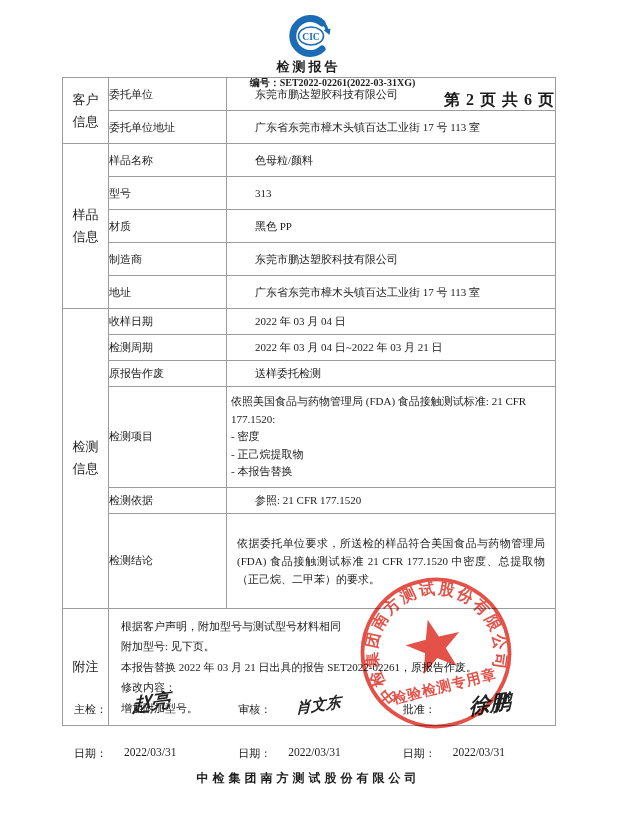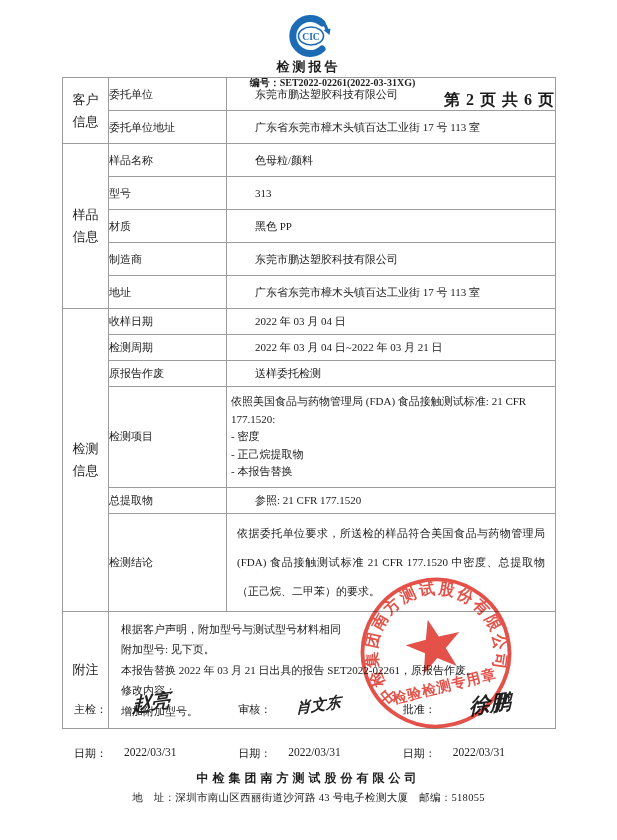--- a/index.html
+++ b/index.html
@@ -27,21 +27,21 @@
     border-collapse:collapse; table-layout:fixed;
     font-size:11px;
   }
   table.report td { border:1px solid #9c9c9c; vertical-align:middle; }
   td.gcell { text-align:center; line-height:22px; font-size:13px; }
   td.lcell { padding-left:0; }
   td.vcell { padding-left:28px; padding-right:8px; }
   tr.h33 { height:33px; }
   tr.h26 { height:26px; }
   td.multiline { padding:6px 4px; line-height:17.5px; vertical-align:top; }
-  td.conclusion { padding:5px 10px; line-height:29px; text-align:justify; }
+  td.conclusion { padding:20px 10px; line-height:18px; text-align:justify; }
   td.notes { padding:7px 10px 7px 12px; line-height:20.5px; vertical-align:top; }
 
   
   .sig-area {
     position:absolute; left:62px; top:688px; width:493px; height:75px;
     display:flex;
   }
   .sig-block { flex:1; position:relative; }
   .sig-label { font-size:11px; }
   .sig-role { position:absolute; left:12px; top:14px; }
@@ -156,21 +156,21 @@
     <tr>
       <td class="lcell">检测项目</td>
       <td class="vcell multiline">
         <div>依照美国食品与药物管理局 (FDA) 食品接触测试标准: 21 CFR 177.1520:</div>
         <div>- 密度</div>
         <div>- 正己烷提取物</div>
         <div>- 本报告替换</div>
       </td>
     </tr>
     <tr class="h26">
-      <td class="lcell">总提取物</td>
+      <td class="lcell">检测依据</td>
       <td class="vcell">参照: 21 CFR 177.1520</td>
     </tr>
     <tr>
       <td class="lcell">检测结论</td>
       <td class="vcell conclusion">依据委托单位要求，所送检的样品符合美国食品与药物管理局 (FDA) 食品接触测试标准 21 CFR 177.1520 中密度、总提取物（正己烷、二甲苯）的要求。</td>
     </tr>
 
     <tr>
       <td class="gcell">附注</td>
       <td class="notes" colspan="2">
@@ -210,16 +210,15 @@
     <path id="arcPath" d="M 34.2,120.6 A 62,62 0 1 1 135.8,120.6" fill="none"></path>
     <text class="arc-text">
       <textPath href="#arcPath">中检集团南方测试股份有限公司</textPath>
     </text>
     <polygon fill="#df372c" points="85,49 92,69 114,69.5 96.2,82.5 102.9,103.5 85,90.5 67.1,103.5 73.8,82.5 56,69.5 78,69"></polygon>
     <text x="85" y="126" text-anchor="middle" class="banner-text">检验检测专用章</text>
   </svg>
 
   <div class="footer">
     <div class="f-company">中检集团南方测试股份有限公司</div>
-    <div class="f-line">地　址：深圳市南山区西丽街道沙河路 43 号电子检测大厦　邮编：518055</div>
   </div>
 
 </div>
 
 </body></html>

